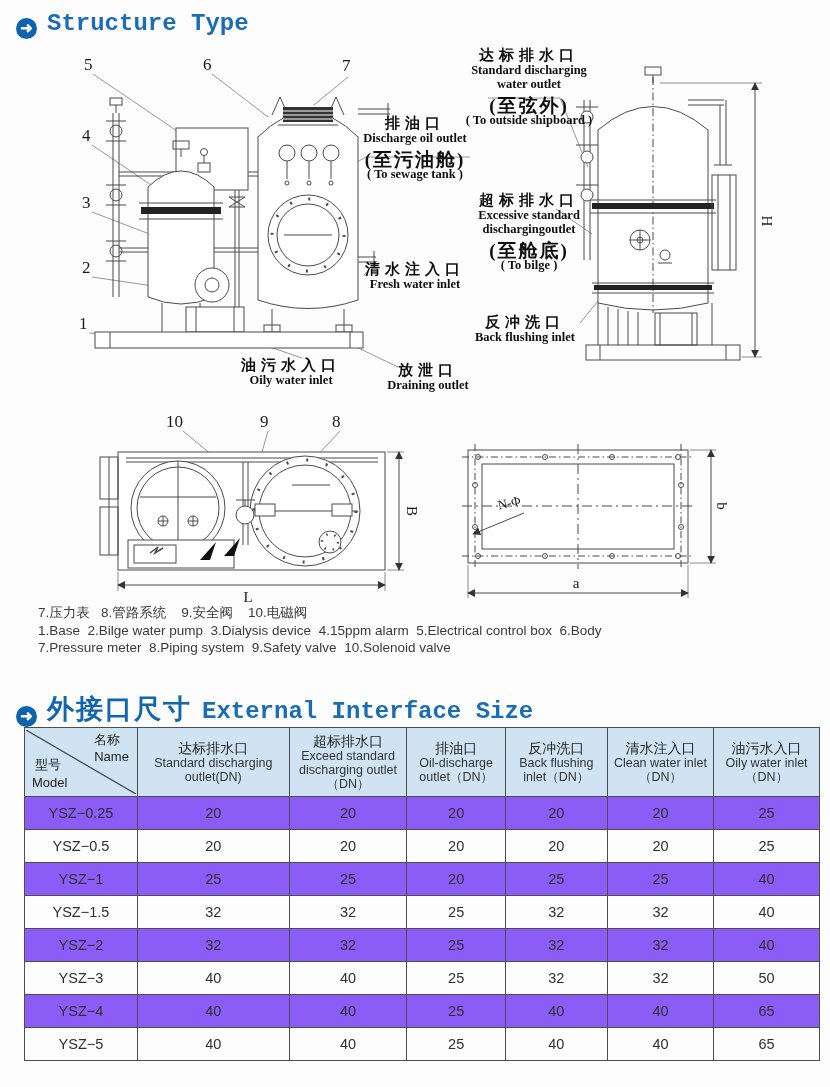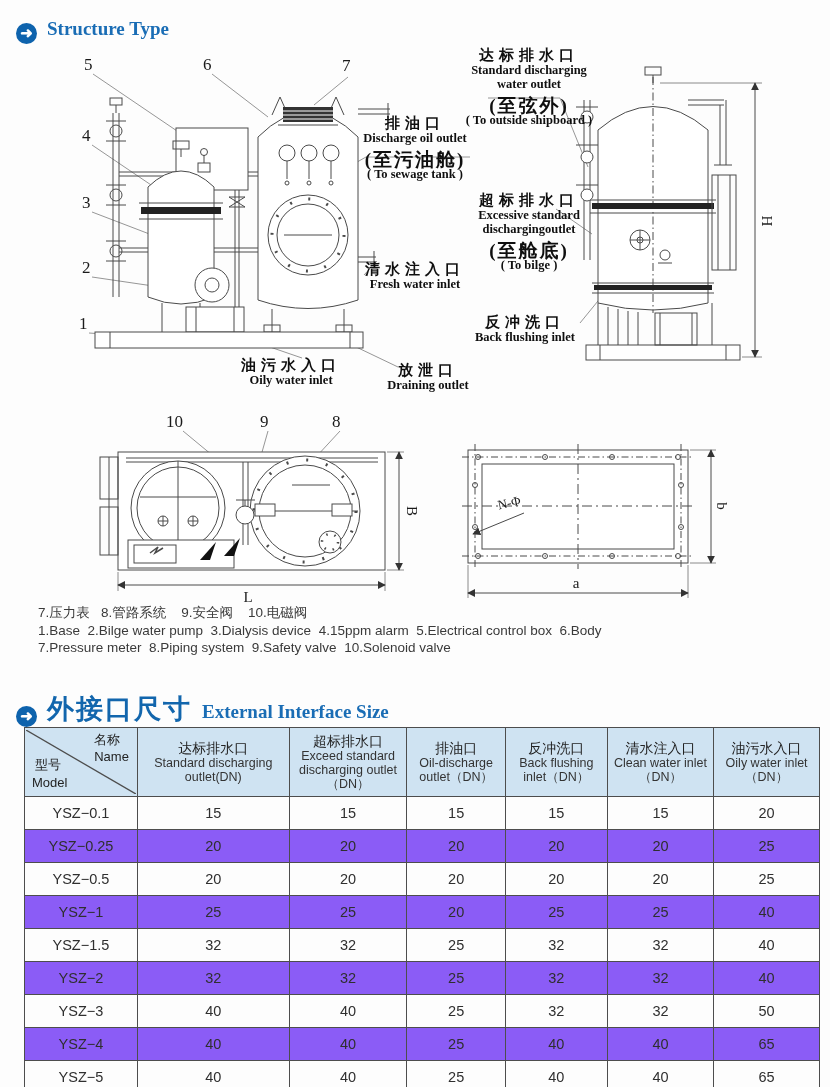--- a/index.html
+++ b/index.html
@@ -5,21 +5,21 @@
   html,body{margin:0;padding:0;background:#e9e9e9;}
   .page{position:relative;width:830px;height:1087px;margin:0 auto;background:#fdfdfd;
         font-family:"Liberation Sans",sans-serif;color:#222;overflow:hidden;}
   
   .sec-head{position:absolute;left:16px;display:flex;align-items:baseline;gap:10px;}
   .sec-icon{position:relative;top:3px;width:21px;height:21px;border-radius:50%;
             background:#0e63ad;color:#fff;font-size:15px;font-weight:bold;
             display:inline-flex;align-items:center;justify-content:center;flex:0 0 auto;}
   .sec-zh{font-size:27px;font-weight:bold;color:#1266ad;letter-spacing:2px;
           font-family:"Liberation Sans",sans-serif;}
-  .sec-en{font-size:19px;font-weight:bold;color:#1a6db5;font-family:Liberation Serif, serif;margin-top:8px;}
+  .sec-en{font-size:24px;font-weight:bold;color:#1a6db5;font-family:Liberation Mono, monospace;}
   
   .dlabel{position:absolute;text-align:center;font-family:"Liberation Serif",serif;
           font-weight:bold;color:#0f0f0f;line-height:15px;}
   .dlabel .zh{display:block;font-size:15px;letter-spacing:5px;white-space:nowrap;}
   .dlabel .en{display:block;font-size:12.5px;line-height:14px;}
   .dlabel .zh2{display:block;font-size:19px;letter-spacing:2px;margin-top:7px;white-space:nowrap;}
   .dlabel .en2{display:block;font-size:12.5px;line-height:14px;}
   
   .legend{position:absolute;left:38px;top:604px;font-size:13.5px;color:#3a3a3a;line-height:17.5px;}
   .legend div{white-space:pre;}
@@ -392,29 +392,20 @@
             <div class="h-zh">清水注入口</div>
             <div class="h-en">Clean water inlet（DN）</div>
           </th>
           <th>
             <div class="h-zh">油污水入口</div>
             <div class="h-en">Oily water inlet（DN）</div>
           </th>
         </tr>
       </thead>
       <tbody>
-          <tr>
-            <td>YSZ−0.1</td>
-            <td>15</td>
-            <td>15</td>
-            <td>15</td>
-            <td>15</td>
-            <td>15</td>
-            <td>20</td>
-          </tr>
           <tr class="alt">
             <td>YSZ−0.25</td>
             <td>20</td>
             <td>20</td>
             <td>20</td>
             <td>20</td>
             <td>20</td>
             <td>25</td>
           </tr>
           <tr>

